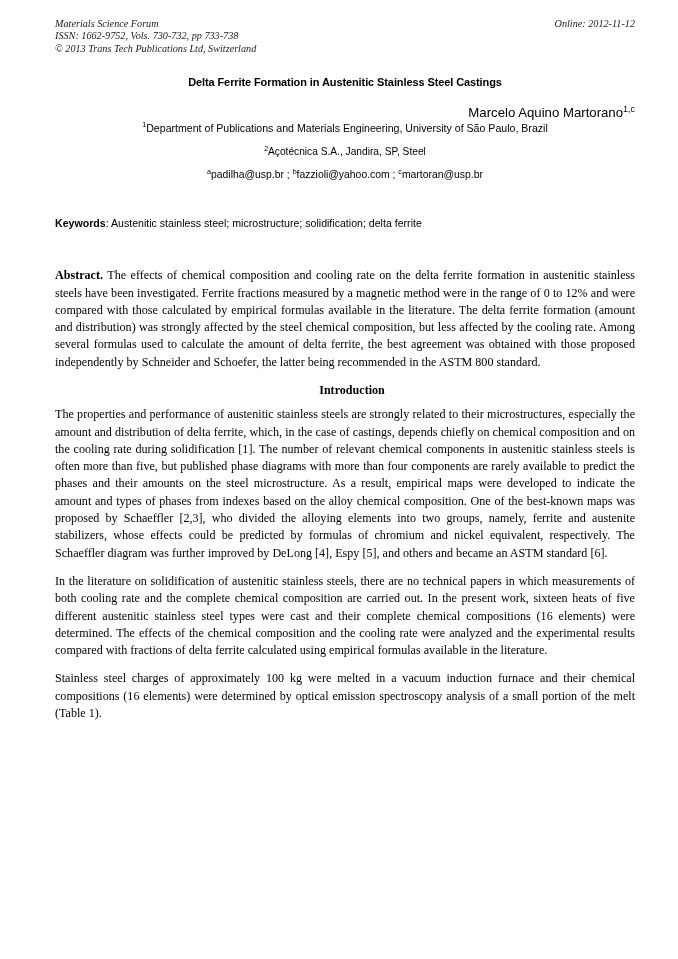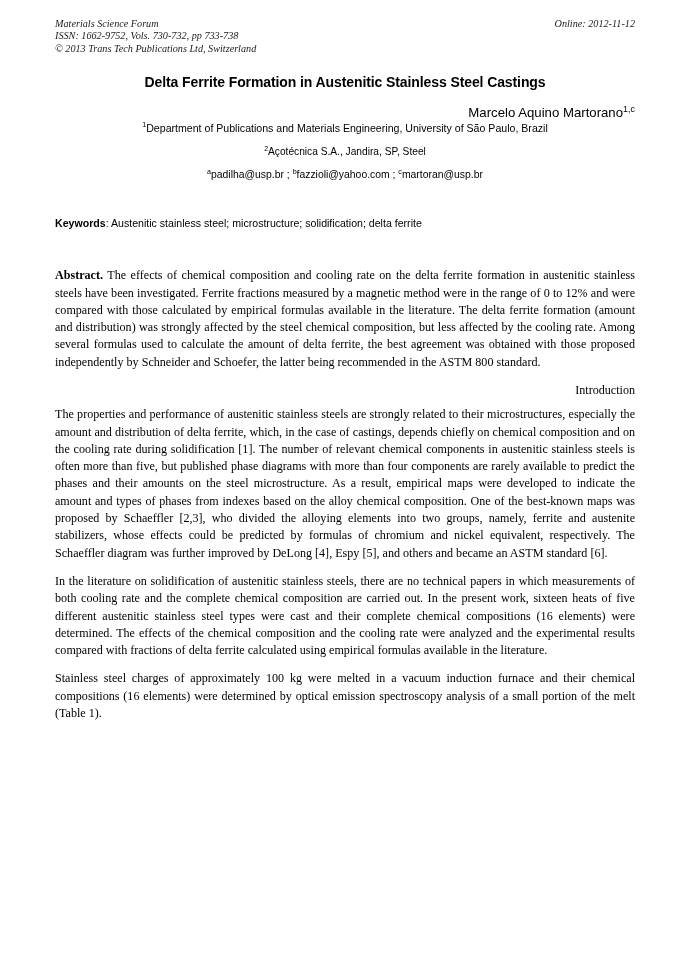--- a/index.html
+++ b/index.html
@@ -47,21 +47,21 @@
     top: 0;
     font-style: italic;
     font-size: 10.2px;
     white-space: nowrap;
   }
 
   
   .title {
     font-family: "Liberation Sans", sans-serif;
     font-weight: bold;
-    font-size: 14px;
+    font-size: 11px;
     text-align: center;
     line-height: 18px;
     margin-top: 4px;
     margin-bottom: 13px;
     letter-spacing: -0.1px;
   }
   .authors {
     font-family: "Liberation Sans", sans-serif;
     font-size: 13.2px;
     text-align: center;
@@ -117,24 +117,24 @@
     font-family: "Liberation Serif", serif;
     font-size: 12.1px;
     line-height: 17.3px;
     text-align: justify;
     margin: 0 0 11px 0;
   }
   .para b { font-weight: bold; margin-top: 24px; }
 
   .heading {
     font-family: "Liberation Serif", serif;
-    font-weight: normal;
+    font-weight: bold;
     font-size: 12.1px;
     line-height: 17.3px;
-    text-align: right;
+    text-align: center;
     margin: 0 0 7px 14px;
   }
   .heading.spaced { margin-top: 4px; }
 </style>
 </head>
 <body>
 
 <div class="page">
   <div class="content">
 

